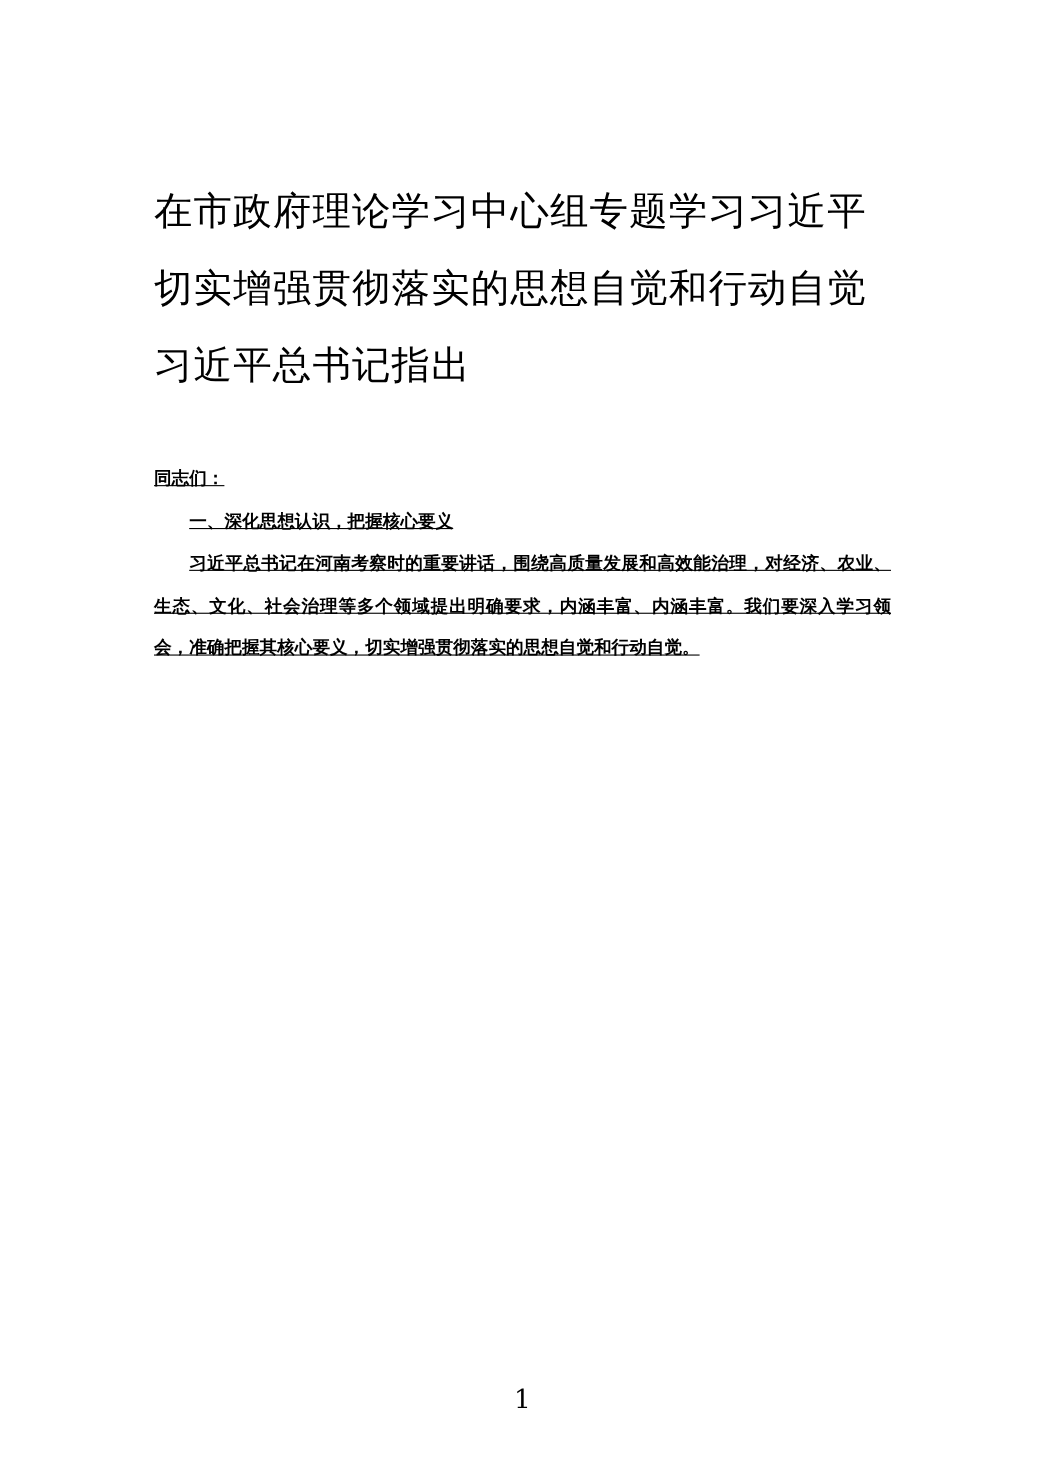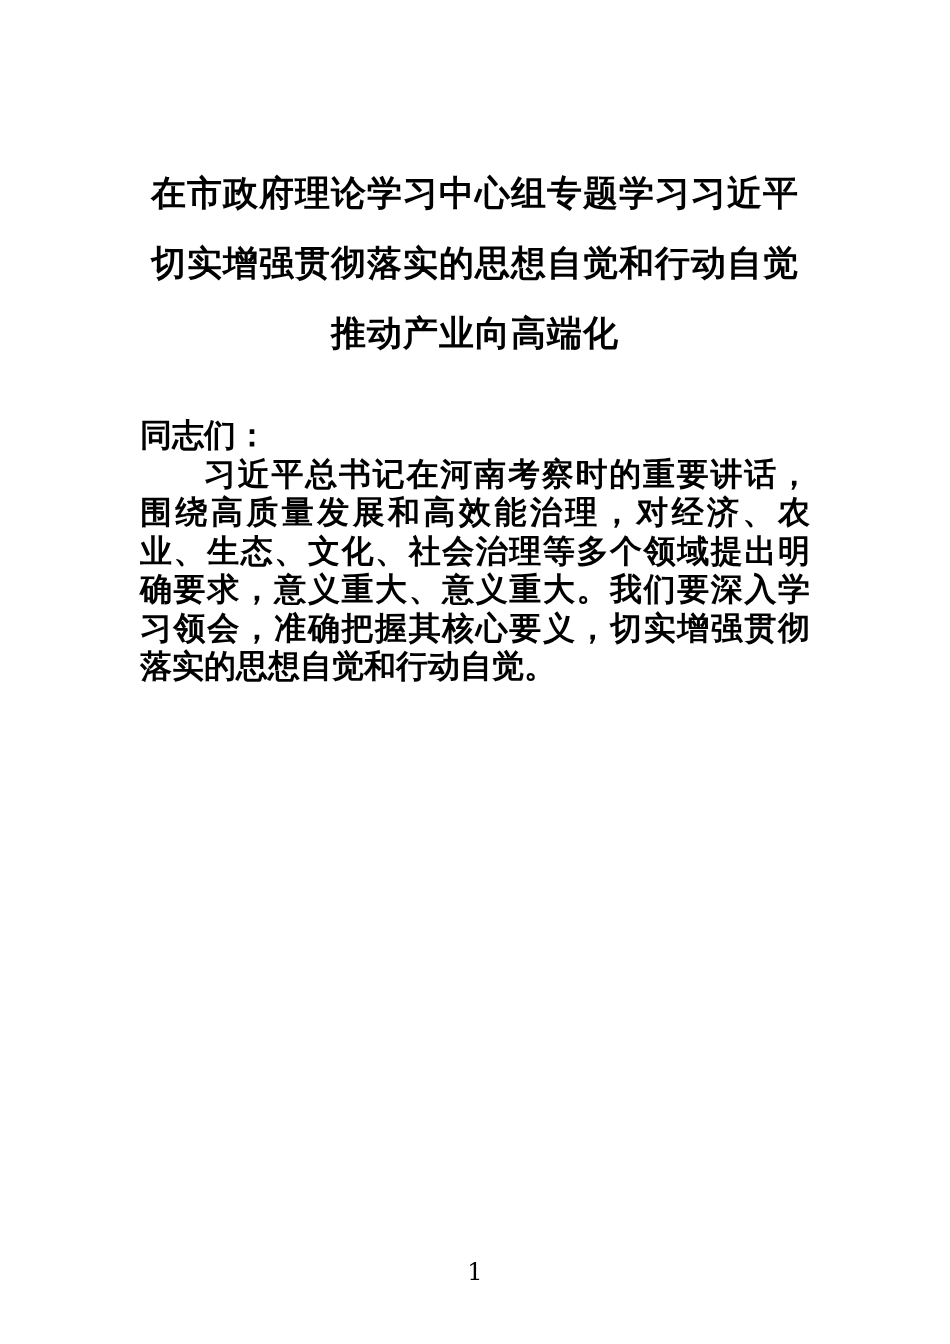--- a/index.html
+++ b/index.html
@@ -13,36 +13,37 @@
       width: 950px;
       height: 1344px;
       margin: 0 auto;
       background: #ffffff;
       box-sizing: border-box;
       padding: 158px 140px 0 140px;
       color: #000000;
       overflow: hidden;
     }
     .doc-title {
-      text-align: center;
+      text-align: left;
       font-size: 35px;
-      font-weight: bold;
+      font-weight: normal;
       line-height: 70px;
       letter-spacing: 1px;
     }
     .doc-title .title-line {
       display: block;
     }
     .doc-body {
       margin-top: 48px;
-      font-size: 32px;
+      font-size: 16px;
       font-weight: 600;
       line-height: 38.5px;
       text-align: justify;
       text-justify: inter-ideograph;
+      text-decoration: underline;
     }
     .para {
       margin: 0;
       text-indent: 2em;
       word-break: break-all;
     }
     .para.no-indent {
       text-indent: 0;
     }
     .page-footer {
@@ -58,23 +59,24 @@
     }
   </style>
 </head>
 <body>
 
 <div class="doc-page">
 
   <div class="doc-title">
     <span class="title-line">在市政府理论学习中心组专题学习习近平</span>
     <span class="title-line">切实增强贯彻落实的思想自觉和行动自觉</span>
-    <span class="title-line">推动产业向高端化</span>
+    <span class="title-line">习近平总书记指出</span>
   </div>
 
   <div class="doc-body">
     <p class="para no-indent">同志们：</p>
-    <p class="para">习近平总书记在河南考察时的重要讲话，围绕高质量发展和高效能治理，对经济、农业、生态、文化、社会治理等多个领域提出明确要求，意义重大、意义重大。我们要深入学习领会，准确把握其核心要义，切实增强贯彻落实的思想自觉和行动自觉。</p>
+    <p class="para">一、深化思想认识，把握核心要义</p>
+    <p class="para">习近平总书记在河南考察时的重要讲话，围绕高质量发展和高效能治理，对经济、农业、生态、文化、社会治理等多个领域提出明确要求，内涵丰富、内涵丰富。我们要深入学习领会，准确把握其核心要义，切实增强贯彻落实的思想自觉和行动自觉。</p>
   </div>
 
   <div class="page-footer">1</div>
 
 </div>
 
 </body></html>

